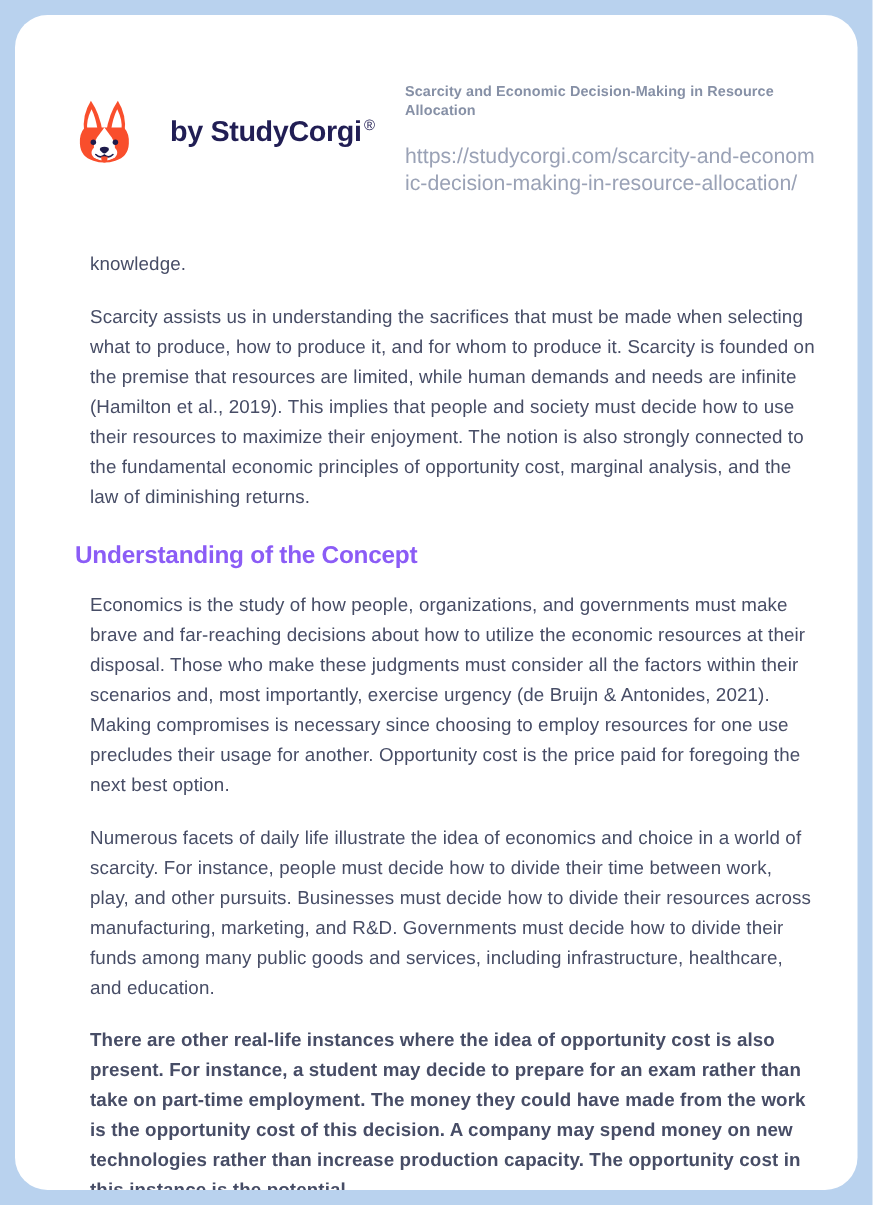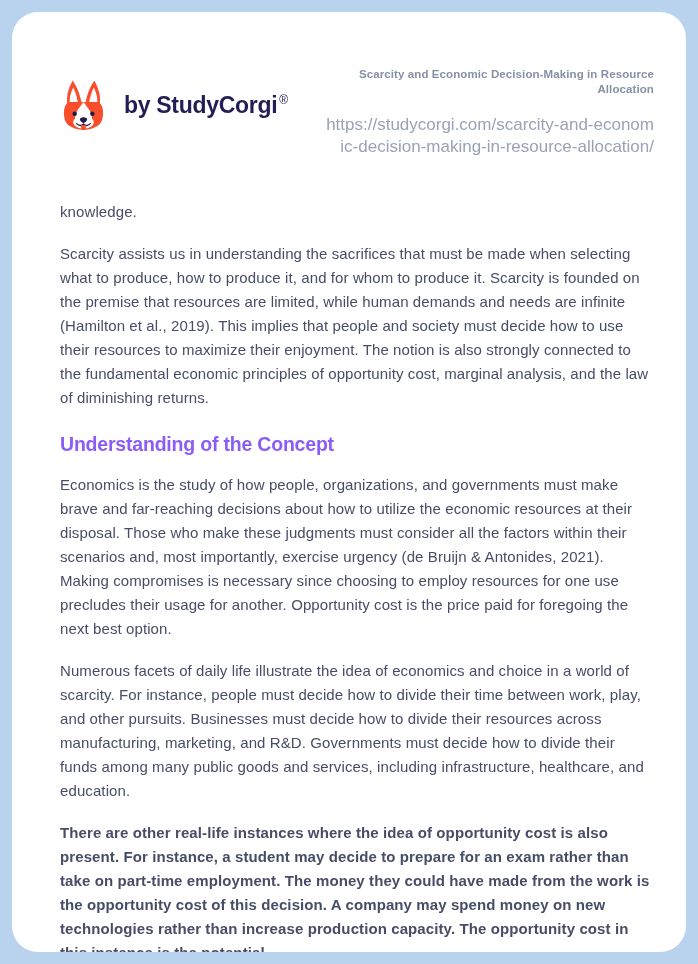--- a/index.html
+++ b/index.html
@@ -30,21 +30,21 @@
   
   .doc-header {
     display: flex;
     justify-content: space-between;
     align-items: flex-start;
   }
 
   .brand-row {
     display: flex;
     align-items: center;
-    gap: 17px;
+    gap: 29px;
     margin-top: 13px;
   }
 
   .logo-svg { width: 47px; height: 53px; display: block; }
 
   .brand-name {
     font-size: 23px;
     font-weight: 700;
     color: #211E54;
     letter-spacing: -0.3px;
@@ -53,21 +53,21 @@
 
   .brand-name sup {
     font-size: 12px;
     font-weight: 400;
     vertical-align: super;
     margin-left: 2px;
   }
 
   .title-block {
     width: 330px;
-    text-align: right;
+    text-align: left;
     padding-top: 1px;
   }
 
   .doc-title {
     font-size: 11.5px;
     font-weight: 700;
     line-height: 1.3;
     color: #8690A6;
     letter-spacing: 0.1px;
   }
@@ -84,21 +84,21 @@
   
   .article {
     margin-top: 42px;
     width: 592px;
     color: #474D66;
     font-size: 15px;
     line-height: 24px;
     letter-spacing: 0.1px;
   }
 
-  .article p { margin-bottom: 18px; }
+  .article p { margin-bottom: 18px; margin-left: 12px; }
   .article p:last-child { margin-bottom: 0; font-weight: bold; }
 
   .section-heading {
     font-size: 19.5px;
     font-weight: 700;
     color: #8b5cf6;
     letter-spacing: -0.2px;
     margin: 22px 0 17px 0;
   }
 </style>

